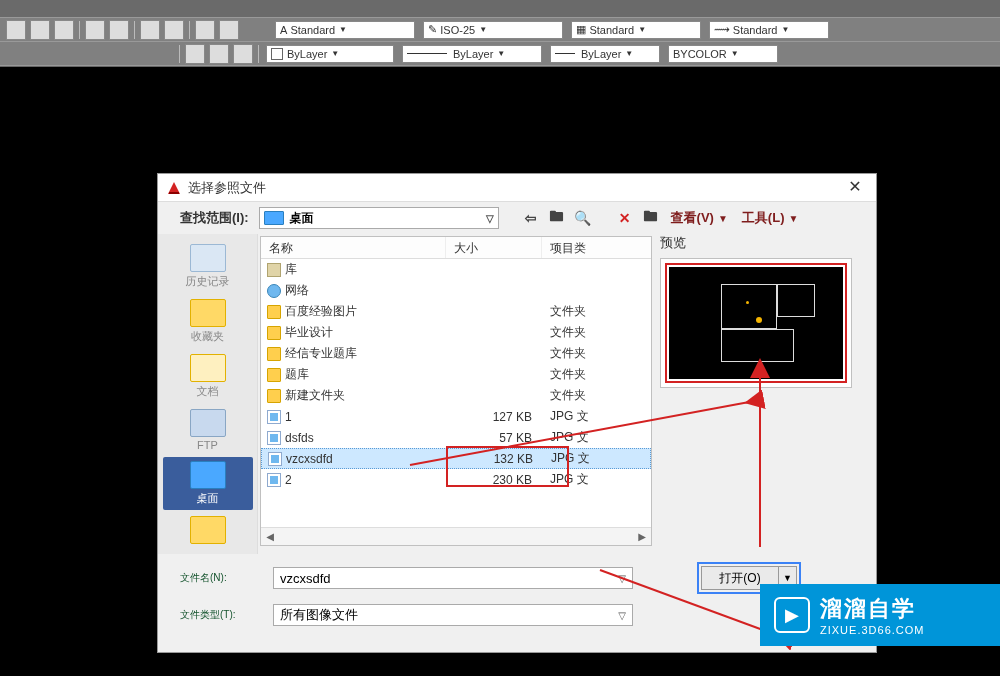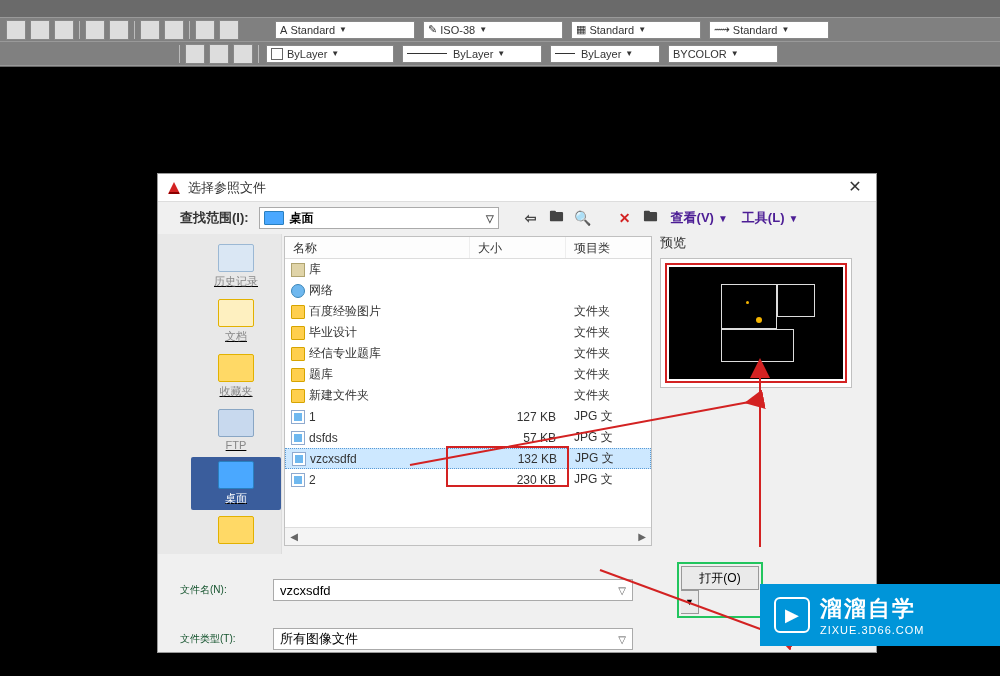--- a/index.html
+++ b/index.html
@@ -132,41 +132,40 @@
     .tbicon {
       width: 20px; height: 20px;
       display: inline-flex;
       align-items: center;
       justify-content: center;
       color: #444;
       font-size: 14px;
     }
     .tbicon.del { color: #d32222; }
     .tbtext {
-      font-size: 13px; color: #4c1d95;
+      font-size: 13px; color: #7f1d1d;
       padding: 0 4px;
       display: inline-flex;
       align-items: center;
     }
     .tbtext .caret { margin-left: 4px; font-size: 10px; }
     
     .dialog-body {
       display: flex;
       height: 320px;
     }
     .sidebar {
-      width: 124px;
+      width: 100px;
       background: #e8e8e8;
       display: flex;
       flex-direction: column;
-      align-items: flex-end;
+      align-items: center;
       padding-top: 6px;
       gap: 2px;
       border-right: 1px solid #ddd;
-      text-decoration: underline;
     }
     .sidebar-item {
       width: 90px;
       text-align: center;
       padding: 4px 0;
       font-size: 11px;
       color: #888;
     }
     .sidebar-item .sb-icon {
       width: 36px; height: 28px;
@@ -318,24 +317,23 @@
       background: #fff;
       border: 1px solid #aaa;
       padding: 0 6px;
       display: flex;
       align-items: center;
       font-size: 13px;
     }
     .footer-combo .caret { margin-left: auto; font-size: 10px; color: #555; }
     .open-btn-group {
       display: flex;
-      margin-left: 36px;
-      border: 2px solid #22c55e;
+      margin-left: 56px;
+      border: 2px solid #3b82f6;
       padding: 2px;
-      flex-direction: column;
     }
     .open-btn {
       width: 78px;
       height: 24px;
       background: #eaeaea;
       border: 1px solid #999;
       text-align: center;
       line-height: 22px;
       font-size: 12px;
     }
@@ -411,21 +409,21 @@
     <span class="tool-icon"></span>
     <span class="sep"></span>
     <span class="tool-icon"></span>
     <span class="tool-icon"></span>
     <span style="width:30px"></span>
 
     <span class="tool-dropdown" style="width:140px">
       <span>A</span>&nbsp;<span>Standard</span><span class="caret">▼</span>
     </span>
     <span class="tool-dropdown" style="width:140px">
-      <span>✎</span>&nbsp;<span>ISO-38</span><span class="caret">▼</span>
+      <span>✎</span>&nbsp;<span>ISO-25</span><span class="caret">▼</span>
     </span>
     <span class="tool-dropdown" style="width:130px">
       <span>▦</span>&nbsp;<span>Standard</span><span class="caret">▼</span>
     </span>
     <span class="tool-dropdown" style="width:120px">
       <span>⟿</span>&nbsp;<span>Standard</span><span class="caret">▼</span>
     </span>
   </div>
 
   <div class="toolbar-row">
@@ -493,26 +491,26 @@
       </span>
   </div>
 
   <div class="dialog-body">
     <div class="sidebar">
       <div class="sidebar-item">
         <div class="sb-icon sb-history"></div>
         <span>历史记录</span>
       </div>
       <div class="sidebar-item">
+        <div class="sb-icon"></div>
+        <span>收藏夹</span>
+      </div>
+      <div class="sidebar-item">
         <div class="sb-icon" style="background:#fef0c0;"></div>
         <span>文档</span>
-      </div>
-      <div class="sidebar-item">
-        <div class="sb-icon"></div>
-        <span>收藏夹</span>
       </div>
       <div class="sidebar-item">
         <div class="sb-icon sb-ftp"></div>
         <span>FTP</span>
       </div>
       <div class="sidebar-item selected">
         <div class="sb-icon" style="background:#4aa8ff;"></div>
         <span>桌面</span>
       </div>
       <div class="sidebar-item" style="padding-bottom:0;">

